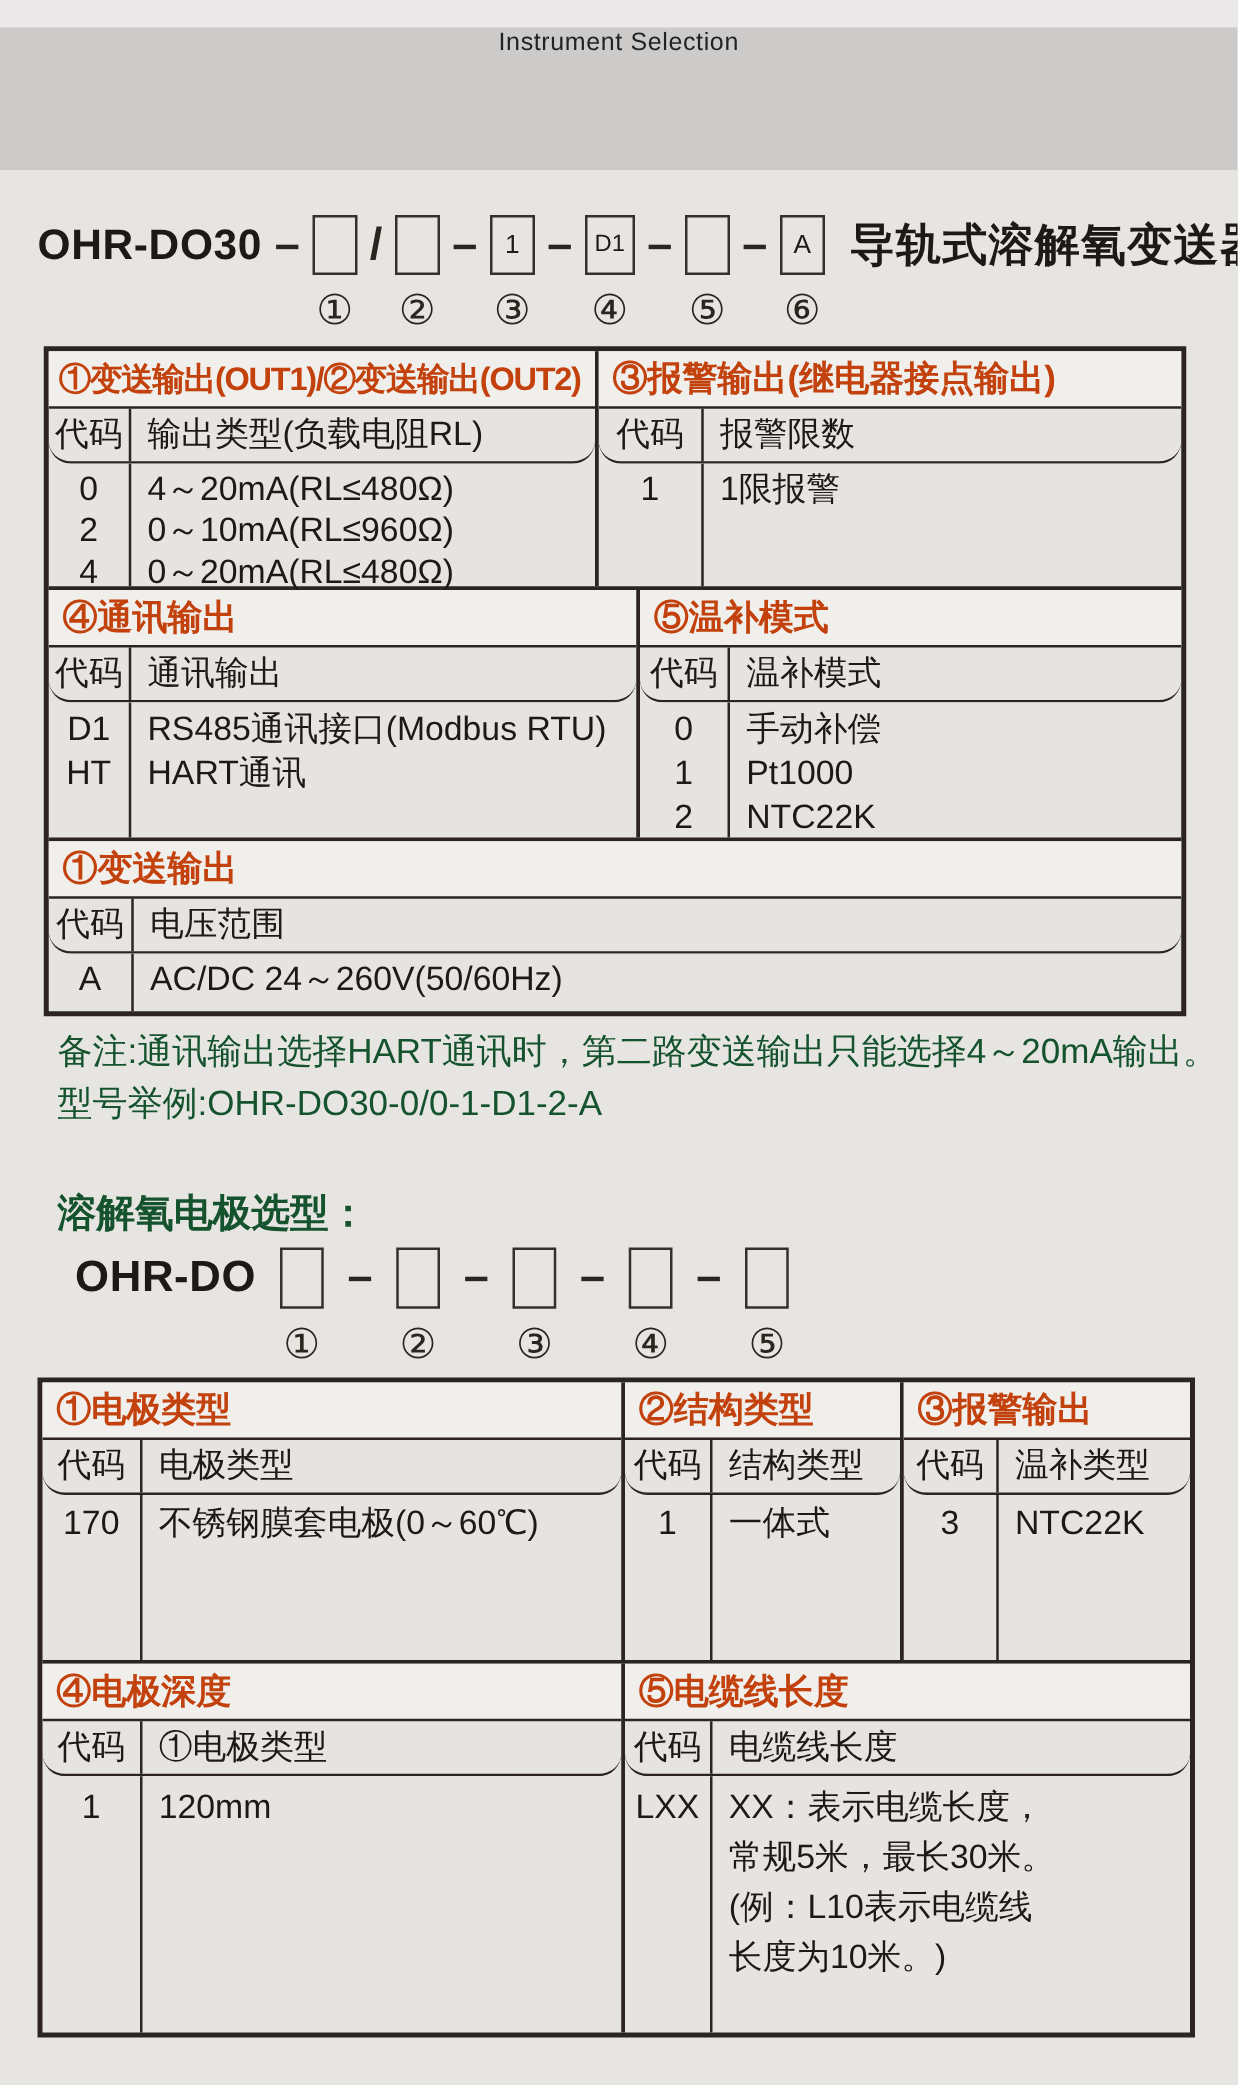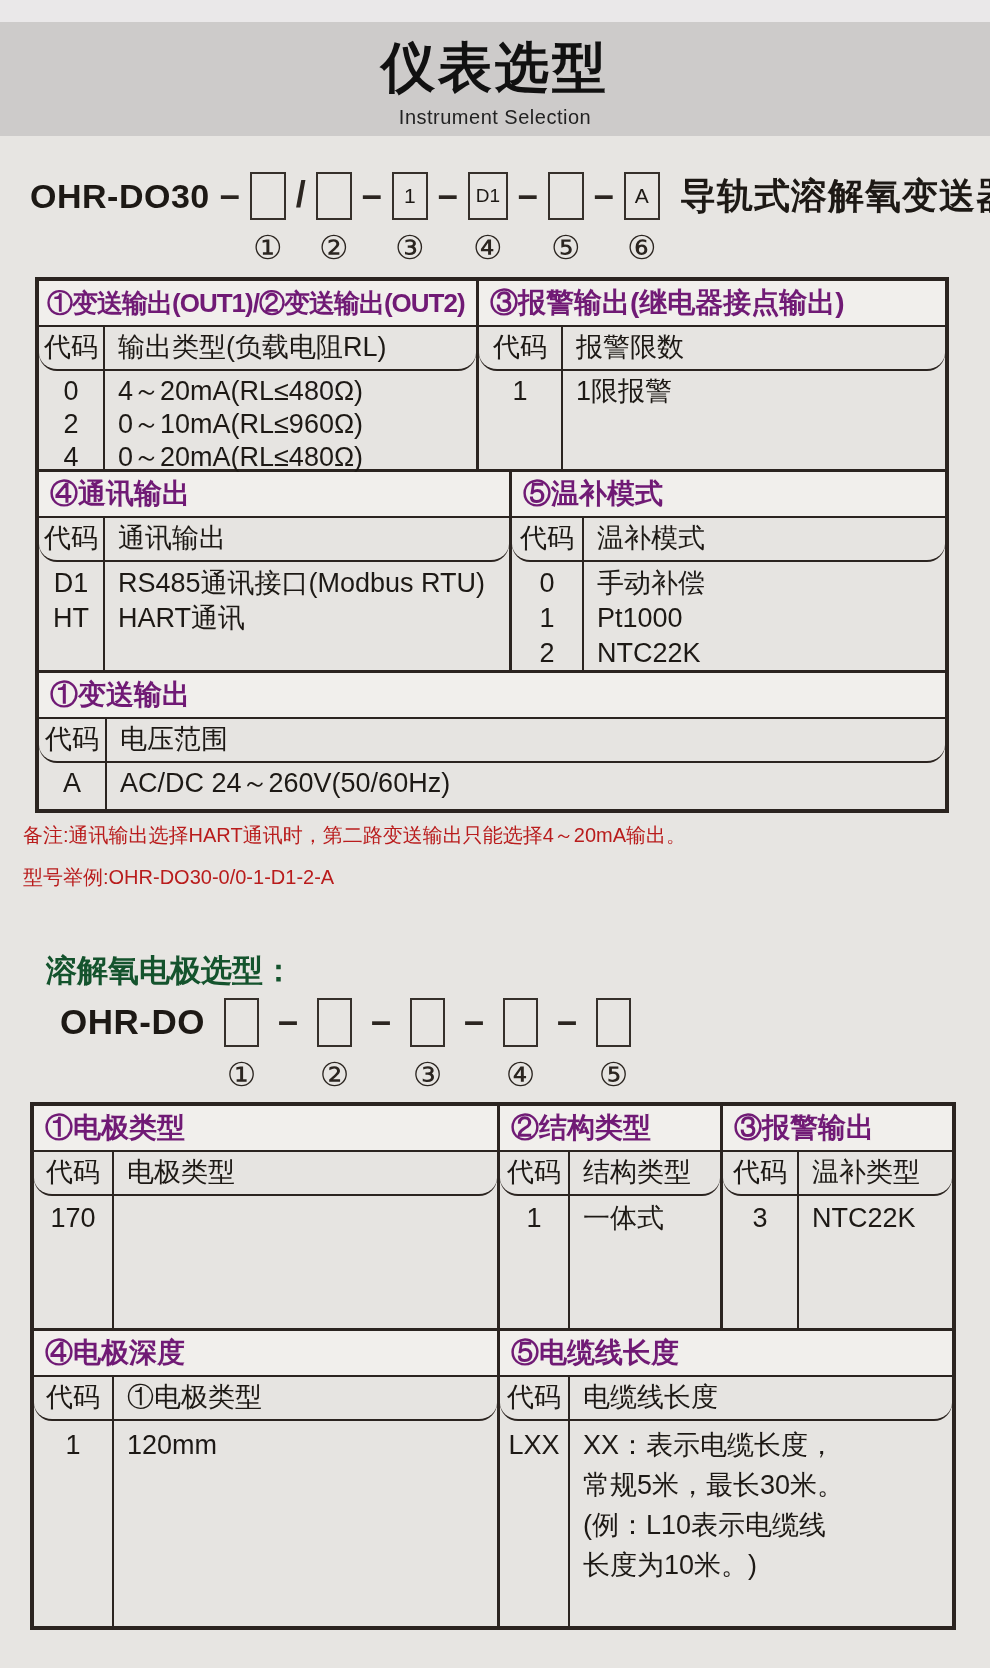--- a/index.html
+++ b/index.html
@@ -38,21 +38,21 @@
   .tbl1{left:35px;top:277px;width:914px;}
   .tbl2{left:30px;top:1102px;width:926px;}
   .band{display:flex;align-items:stretch;}
   .band + .band{border-top:3px solid #2b2420;}
   .sub{flex:1 1 auto;min-width:0;}
   .sub.fixed{flex:0 0 auto;}
   .sub + .sub{border-left:3px solid #2b2420;}
   .sec-hdr{
     height:44px;line-height:44px;padding-left:11px;
     font-size:28px;font-weight:700;background:#f1efec;
-    border-bottom:2px solid #2b2420;white-space:nowrap;color:#701a75;
+    border-bottom:2px solid #2b2420;white-space:nowrap;color:#c2410c;
   }
   .sec-hdr.tight{font-size:26px;letter-spacing:-1px;padding-left:8px;}
   .row{display:flex;align-items:stretch;border-radius:18px;}
   .row.colhdr{height:42px;border-bottom:2px solid #2b2420;}
   .row .c{box-sizing:border-box;font-size:27px;white-space:pre-line;}
   .row .code{flex:0 0 auto;text-align:center;border-right:2px solid #2b2420;}
   .row .desc{flex:1 1 auto;padding-left:13px;min-width:0;}
   .colhdr .c{line-height:40px;}
   .row.data .c{padding-top:4px;}
   
@@ -69,32 +69,31 @@
   .t2-a{width:463px;} .t2-a .code{width:80px;}
   .t2-b{width:220px;} .t2-b .code{width:70px;}
   .t2-c .code{width:76px;}
   .t2-d{width:463px;} .t2-d .code{width:80px;}
   .t2-e .code{width:70px;}
   
   .t2b1 .data .c{height:132px;line-height:37px;}
   .t2b2 .data .c{height:205px;line-height:40px;}
 
   
-  .note{position:absolute;left:23px;font-size:20px;font-weight:500;color:#b91c1c;white-space:nowrap;}
+  .note{position:absolute;left:46px;font-size:28px;font-weight:500;color:#14532d;white-space:nowrap;}
   .note1{top:822px;}
   .note2{top:864px;}
   .electrode-title{position:absolute;left:46px;top:950px;font-size:31px;font-weight:700;color:#14532d;}
 </style>
 </head>
 <body>
 
 <div class="top-strip"></div>
 
 <div class="banner">
-  <div class="title">仪表选型</div>
   <div class="subtitle">Instrument Selection</div>
 </div>
 
 <div class="model-line model1">
   <span class="m-prefix">OHR-DO30</span>
   <span class="m-sep">–</span>
   <span class="m-seg">
     <span class="m-box"></span>
     <span class="m-num">①</span>
   </span>
@@ -236,20 +235,21 @@
 <div class="tbl tbl2">
   <div class="band t2b1">
     <div class="sub fixed t2-a">
       <div class="sec-hdr">①电极类型</div>
       <div class="row colhdr">
         <div class="c code">代码</div>
         <div class="c desc">电极类型</div>
       </div>
       <div class="row data">
         <div class="c code">170</div>
+        <div class="c desc">不锈钢膜套电极(0～60℃)</div>
       </div>
     </div>
     <div class="sub fixed t2-b">
       <div class="sec-hdr">②结构类型</div>
       <div class="row colhdr">
         <div class="c code">代码</div>
         <div class="c desc">结构类型</div>
       </div>
       <div class="row data">
         <div class="c code">1</div>

